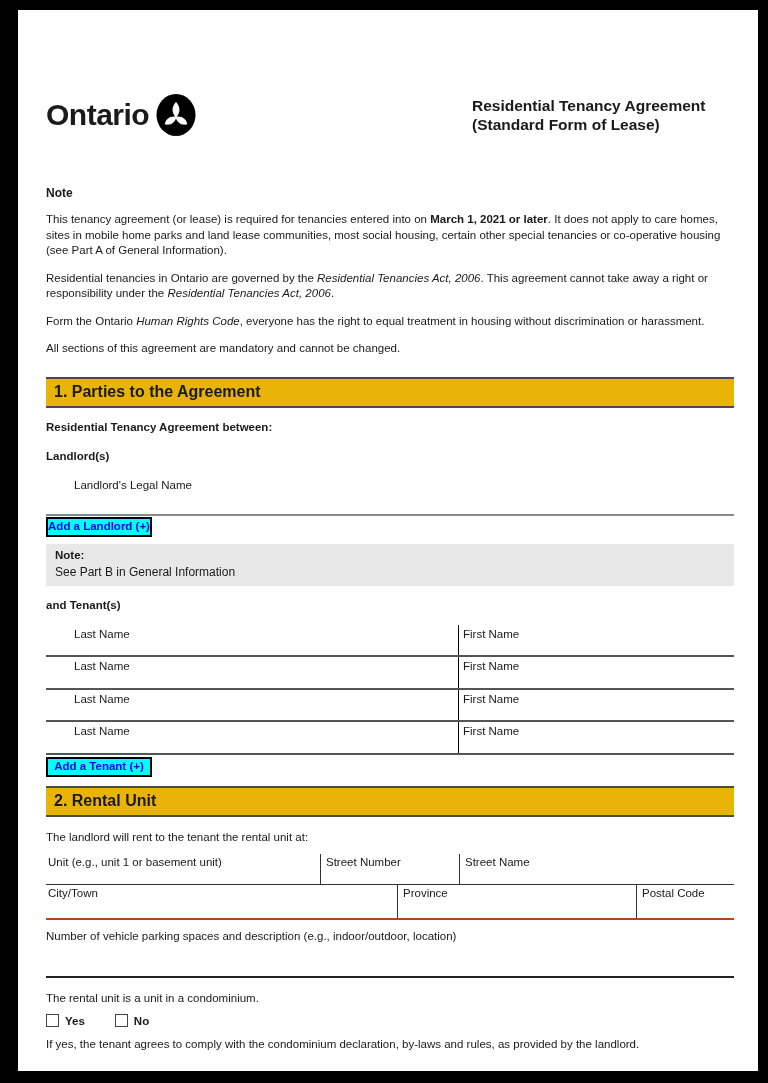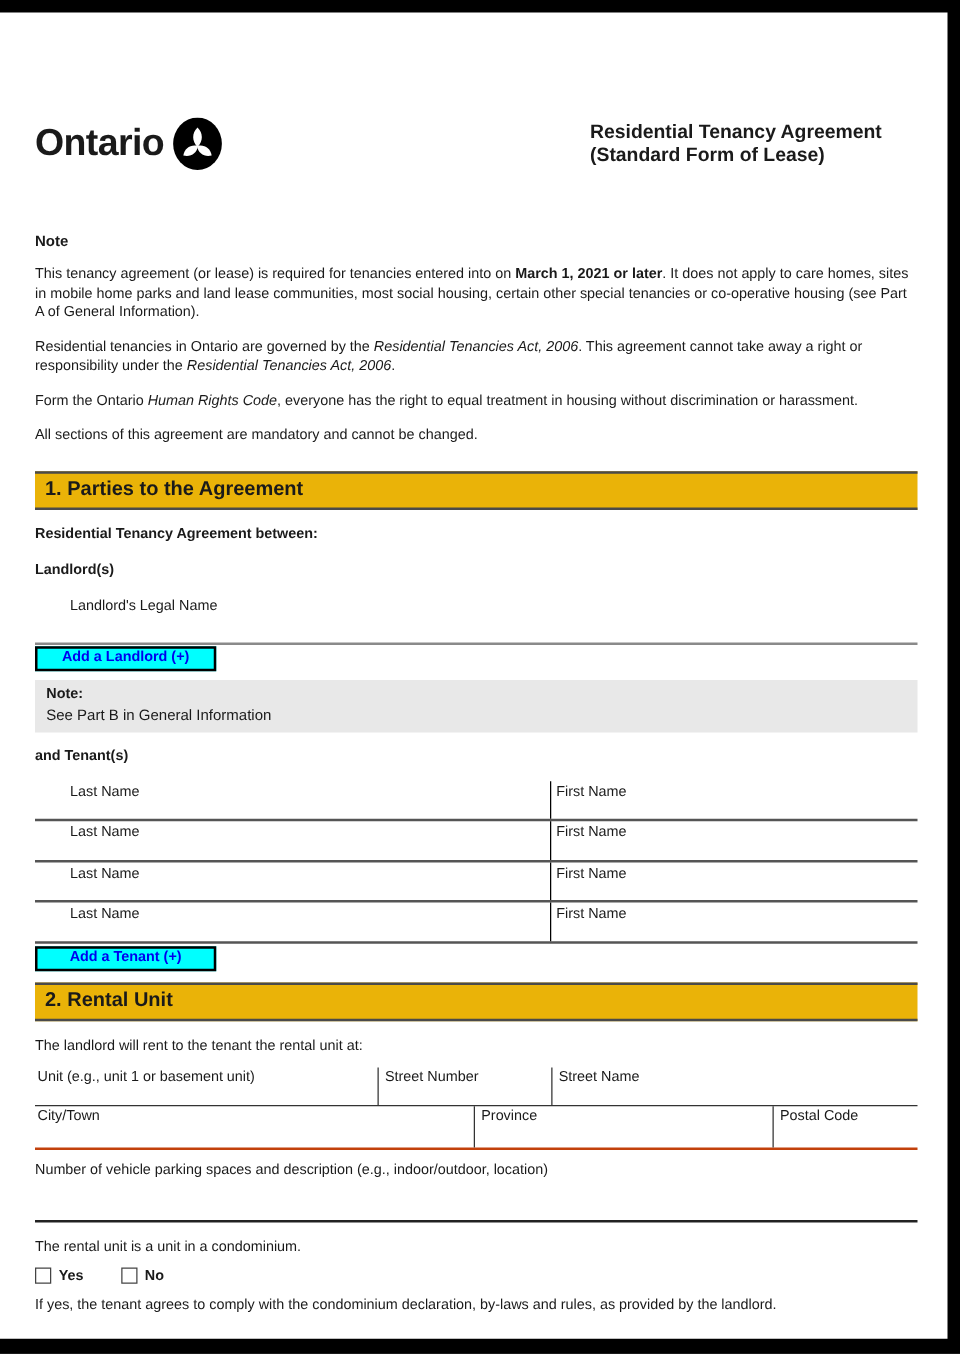--- a/index.html
+++ b/index.html
@@ -6,21 +6,21 @@
   html, body { margin: 0; padding: 0; }
   body {
     width: 768px; height: 1083px;
     background: #000;
     font-family: "Liberation Sans", sans-serif;
     color: #1a1a1a;
   }
   .frame {
     width: 768px; height: 1083px;
     background: #000;
-    padding: 10px 10px 12px 0;
+    padding: 10px 10px 12px 18px;
   }
   .page {
     width: 100%; height: 100%;
     background: #fff;
     padding: 84px 24px 0 28px;
     overflow: hidden;
   }
   
   .header { display: flex; justify-content: space-between; align-items: flex-start; }
   .logo-wrap { display: flex; align-items: center; gap: 7px; }
@@ -49,21 +49,21 @@
   .field-line { margin-top: 21px; border-top: 2px solid #8a8a8a; height: 0; }
   .add-btn {
     display: inline-block;
     background: #00ffff;
     border: 2px solid #000;
     color: #0000ee;
     font-weight: bold;
     font-size: 11.5px;
     line-height: 13px;
     padding: 1px 0 2px 0;
-    width: 145px;
+    width: 106px;
     text-align: center;
     cursor: pointer;
   }
   .note-box {
     margin-top: 7px;
     background: #e8e8e8;
     padding: 5px 9px 7px 9px;
   }
   .note-box .nb-title { font-weight: bold; font-size: 11.5px; }
   .note-box .nb-text { font-size: 12px; margin-top: 4px; }

